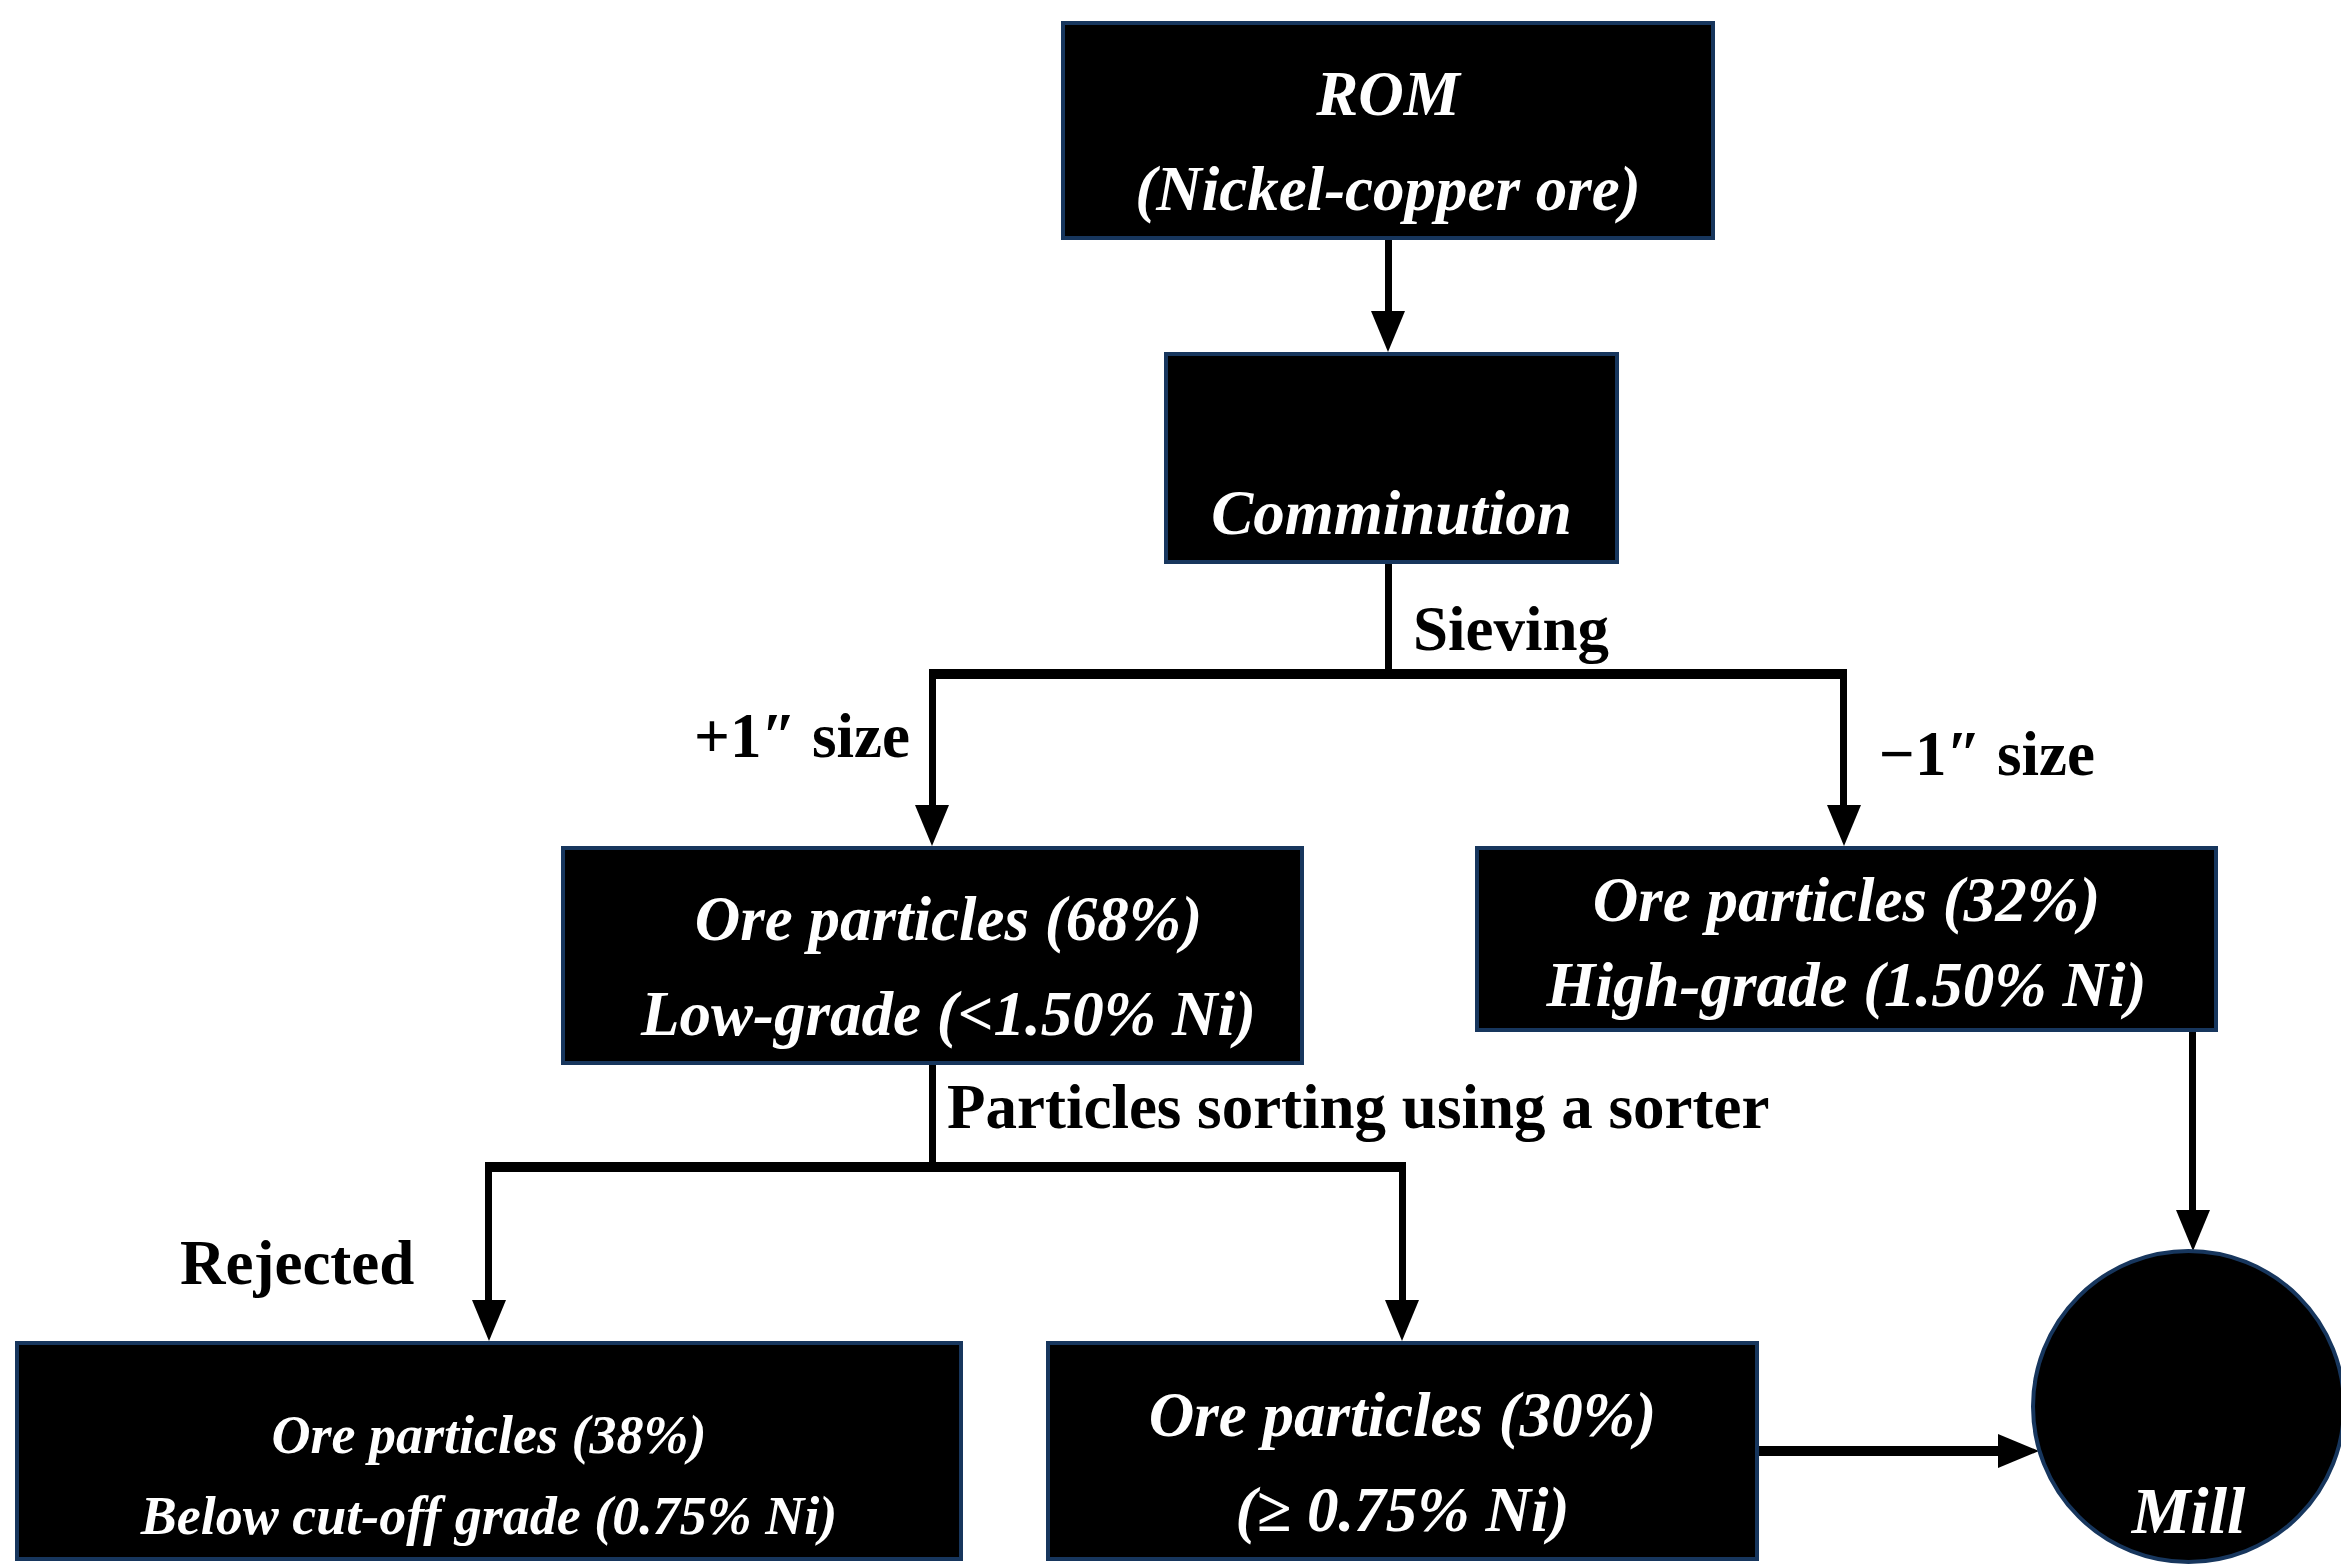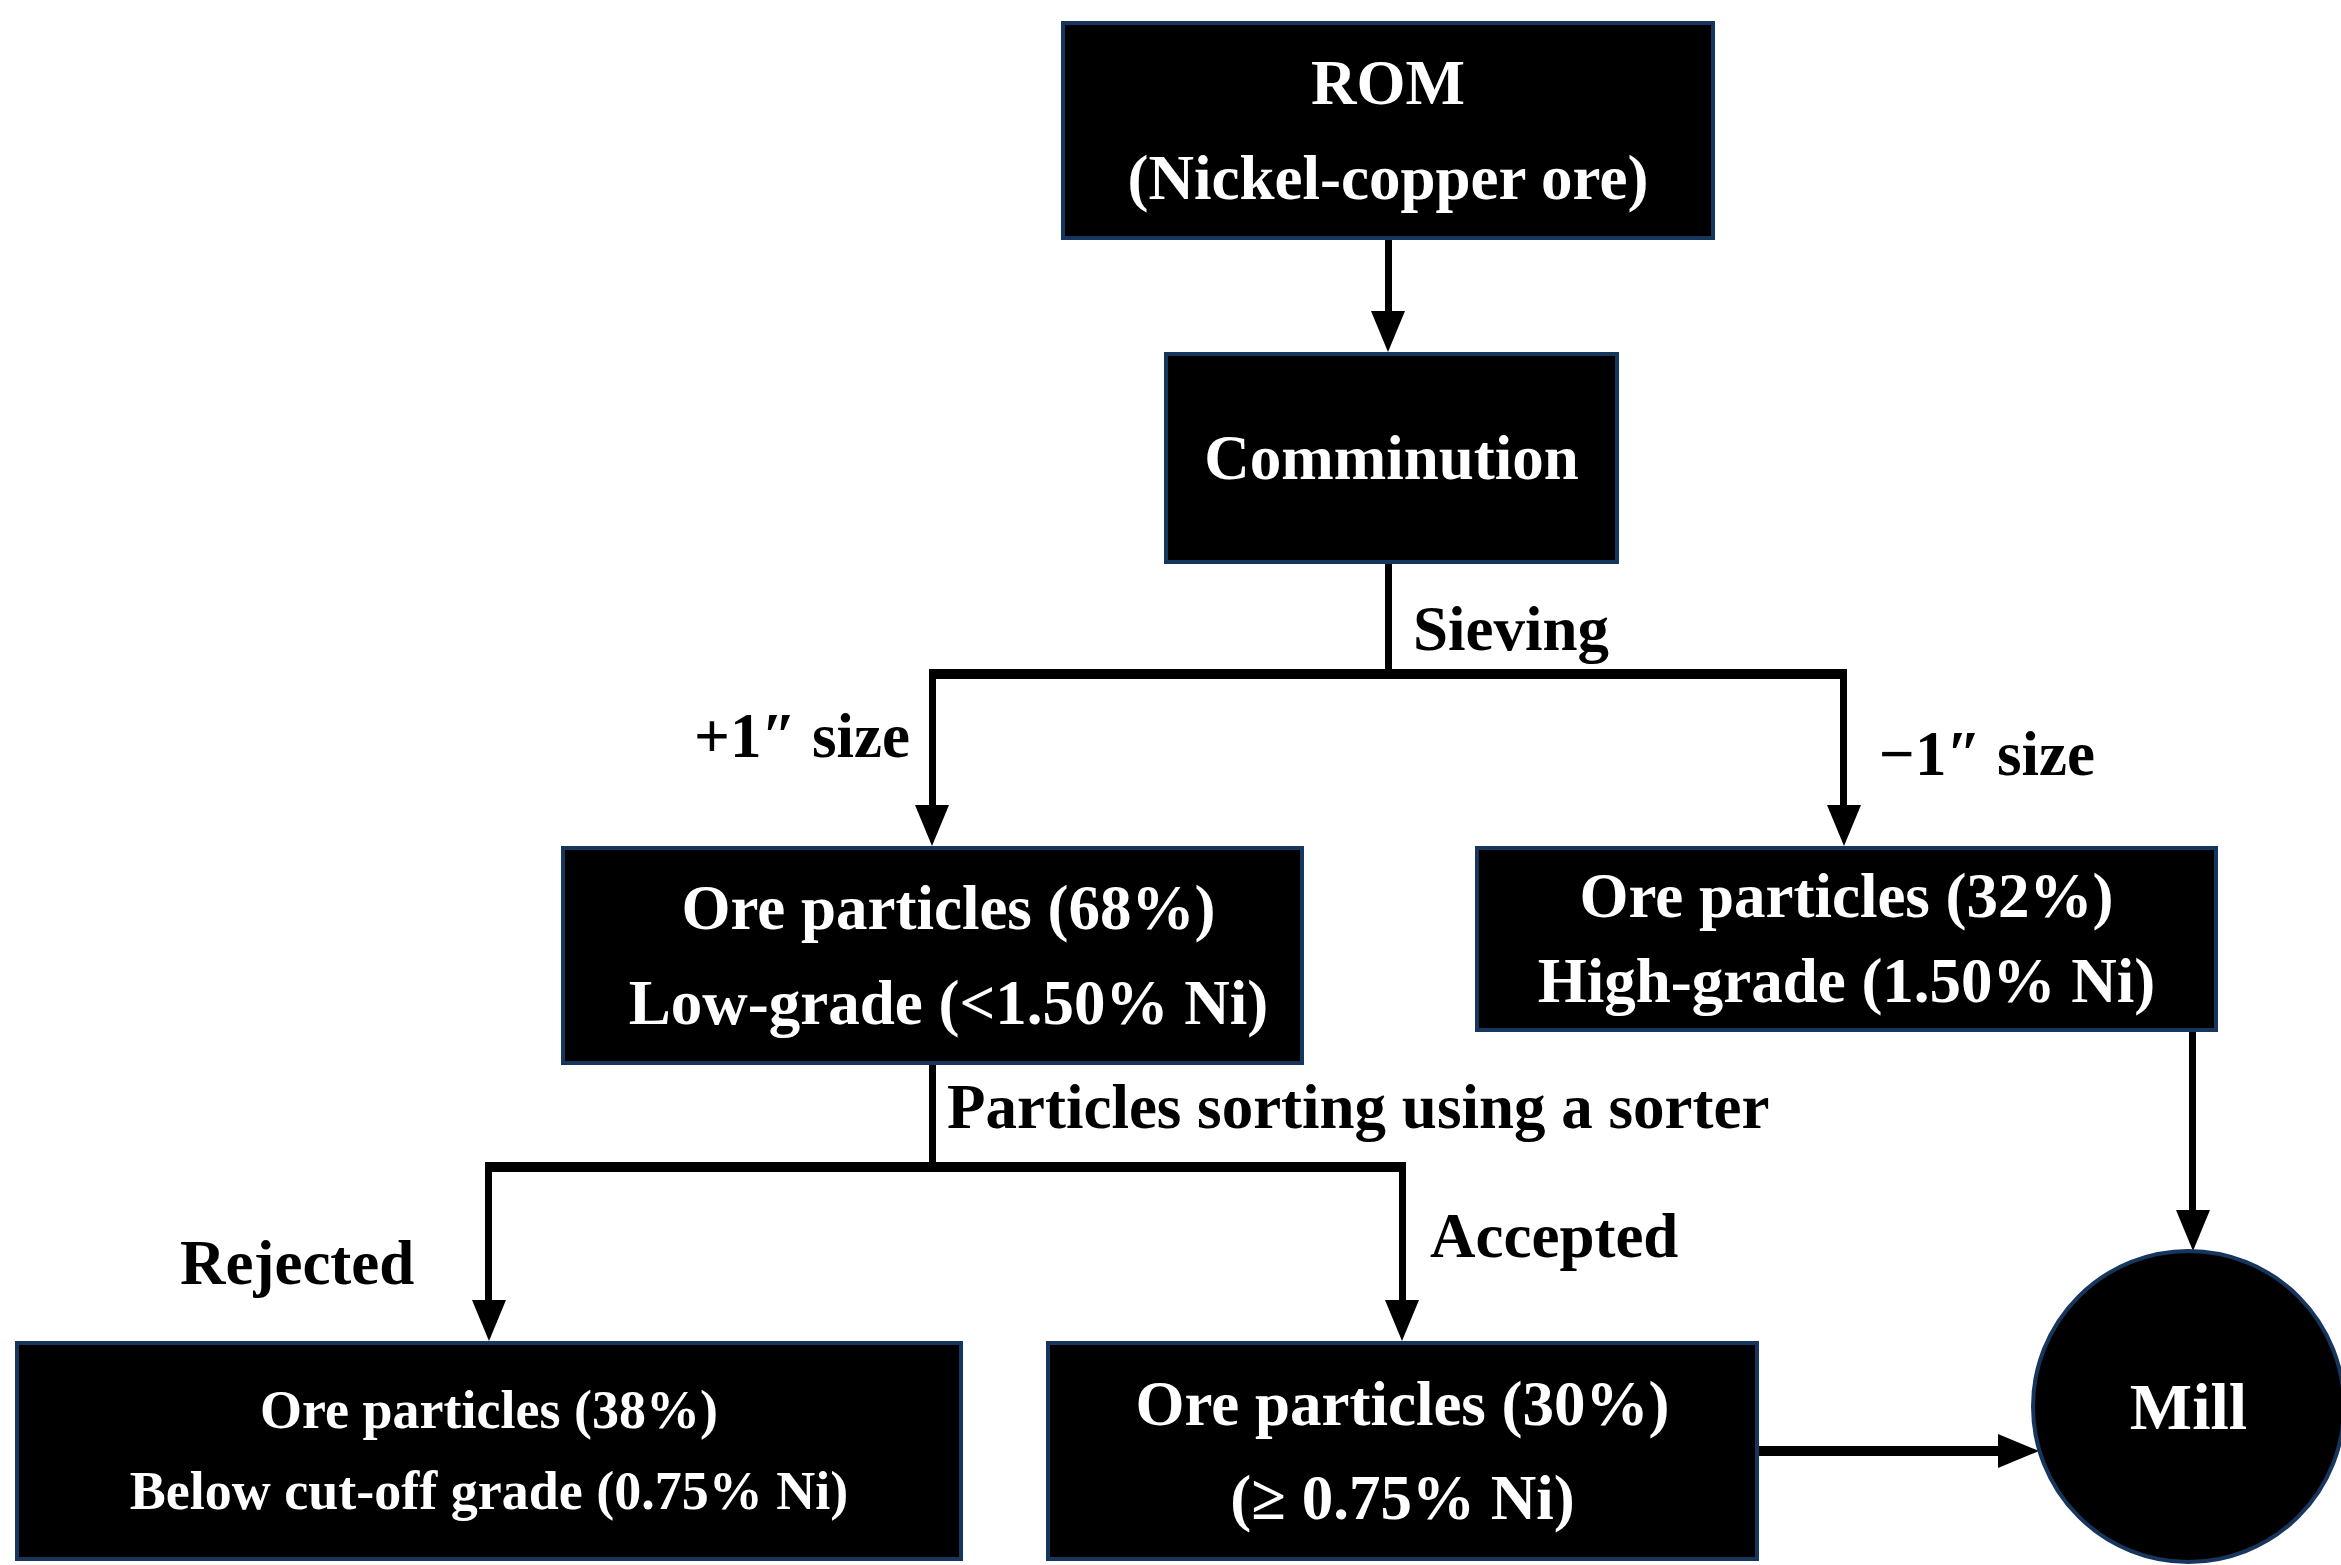--- a/index.html
+++ b/index.html
@@ -15,24 +15,25 @@
     position: absolute;
     background: #000000;
     border: 4.1px solid #17365d;
     box-sizing: border-box;
     color: #ffffff;
     font-weight: bold;
     font-size: 63px;
     line-height: 1.5;
     display: flex;
     flex-direction: column;
-    justify-content: center;
+    justify-content: flex-end;
     align-items: center;
     text-align: center;
     white-space: nowrap;
+    font-style: italic;
   }
   .circle { border-radius: 50%; }
   .lbl {
     position: absolute;
     color: #000000;
     font-weight: bold;
     font-size: 63px;
     line-height: 1.1;
     white-space: nowrap;
   }
@@ -95,21 +96,20 @@
   <div class="lbl" style="left:947px; top:1073px;">Particles sorting using a sorter</div>
 
   <div class="shaft-h" style="left:485px; top:1162px; width:921px;"></div>
 
   <div class="shaft-v" style="left:485px; top:1162px; height:138px;"></div>
   <div class="ah-down" style="left:472px; top:1300px;"></div>
   <div class="lbl" style="left:180px; top:1229px; width:274px; ">Rejected</div>
 
   <div class="shaft-v" style="left:1399px; top:1162px; height:138px;"></div>
   <div class="ah-down" style="left:1385px; top:1300px;"></div>
-  <div class="lbl" style="left:1430px; top:1202px;">Accepted</div>
 
   <div class="box" style="left:15px; top:1341px; width:948px; height:220px; font-size:54px;">
     <div>Ore particles (38%)</div>
     <div>Below cut-off grade (0.75% Ni)</div>
   </div>
 
   <div class="box" style="left:1046px; top:1341px; width:713px; height:220px;">
     <div>Ore particles (30%)</div>
     <div>(≥ 0.75% Ni)</div>
   </div>

